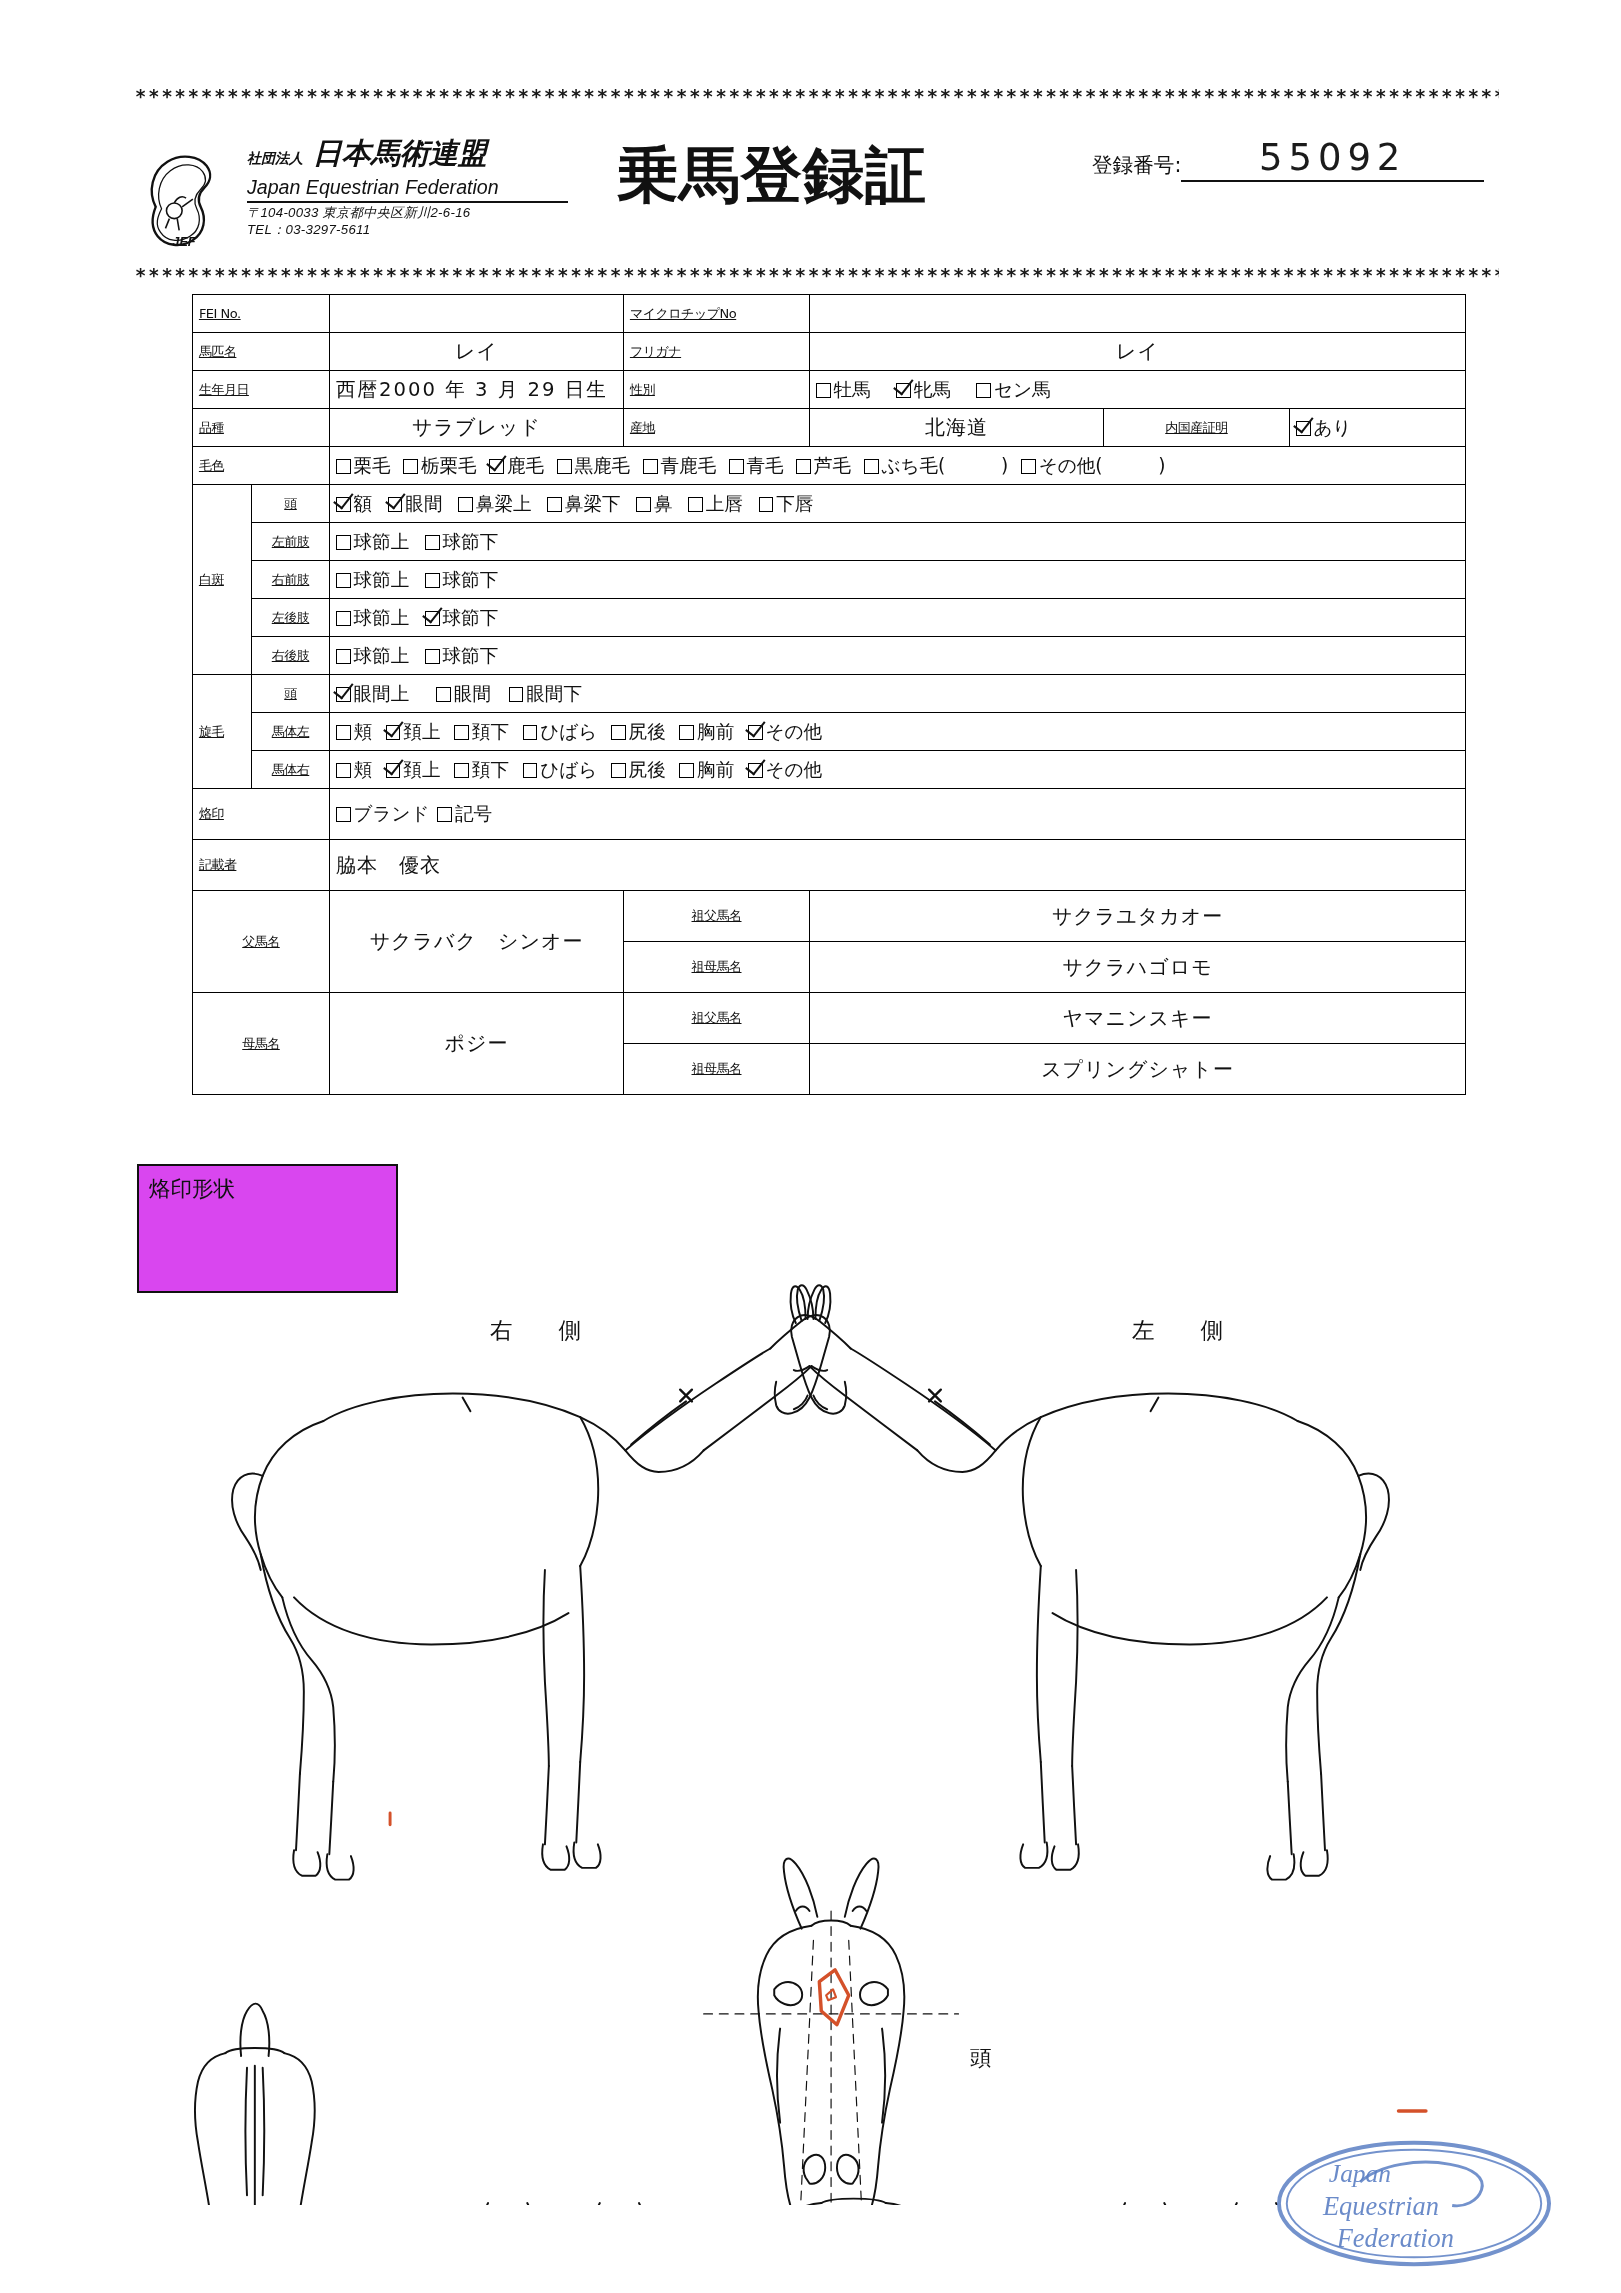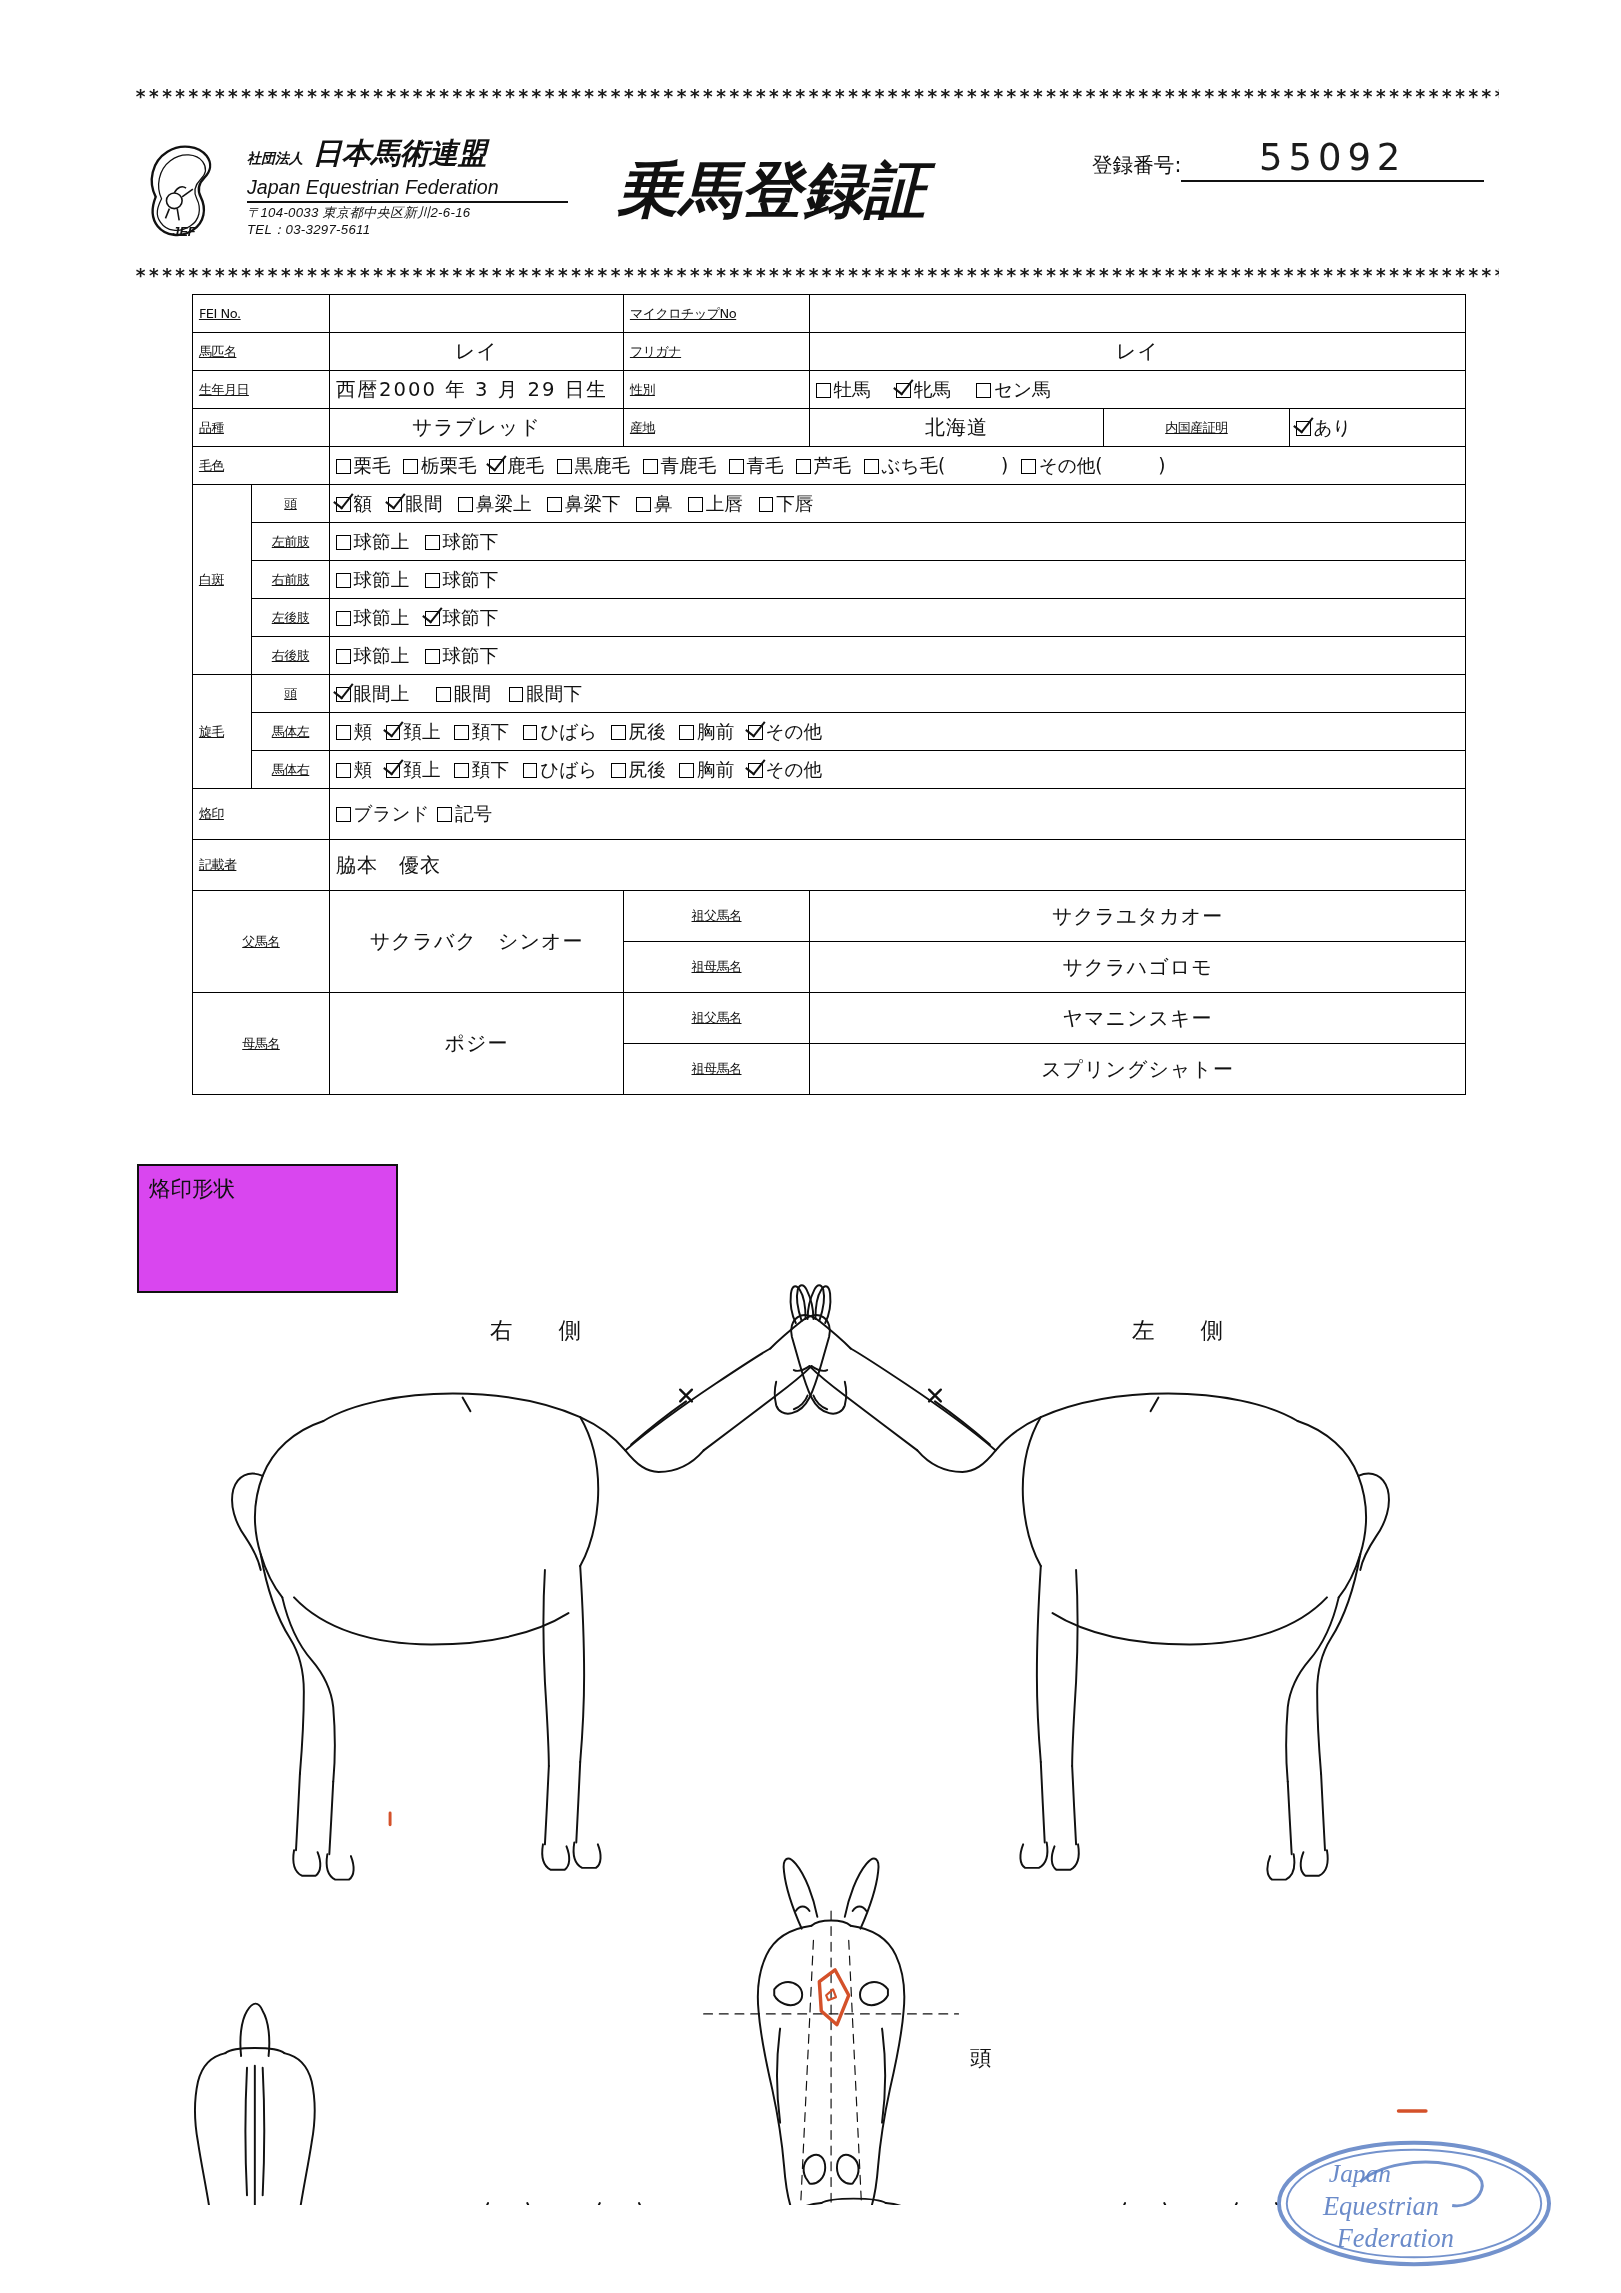--- a/index.html
+++ b/index.html
@@ -41,21 +41,21 @@
   #rule-bottom { top: 267px; }
 
   
   .header {
     position: absolute;
     left: 0; top: 116px;
     width: 1621px; height: 142px;
   }
   .jef-logo {
     position: absolute;
-    left: 142px; top: 24px;
+    left: 142px; top: 34px;
     width: 90px; height: 102px;
   }
   .org-block {
     position: absolute;
     left: 247px; top: 17.6px;
     width: 333px;
   }
   .org-line1 {
     display: flex;
     align-items: baseline;
@@ -85,24 +85,23 @@
   .org-addr {
     font-size: 13.2px;
     font-style: italic;
     font-family: "Liberation Sans", sans-serif;
     margin-top: 2.9px;
     line-height: 1.25;
     letter-spacing: 0.3px;
   }
   .doc-title {
     position: absolute;
-    left: 617px; top: 34px;
+    left: 617px; top: 19px;
     font-size: 61px;
     font-weight: bold;
-    font-style: italic;
     letter-spacing: 1px;
     white-space: nowrap;
   }
 
   .reg-block {
     position: absolute;
     left: 1092px; top: 19.6px;
     width: 392px;
   }
   .reg-row {

